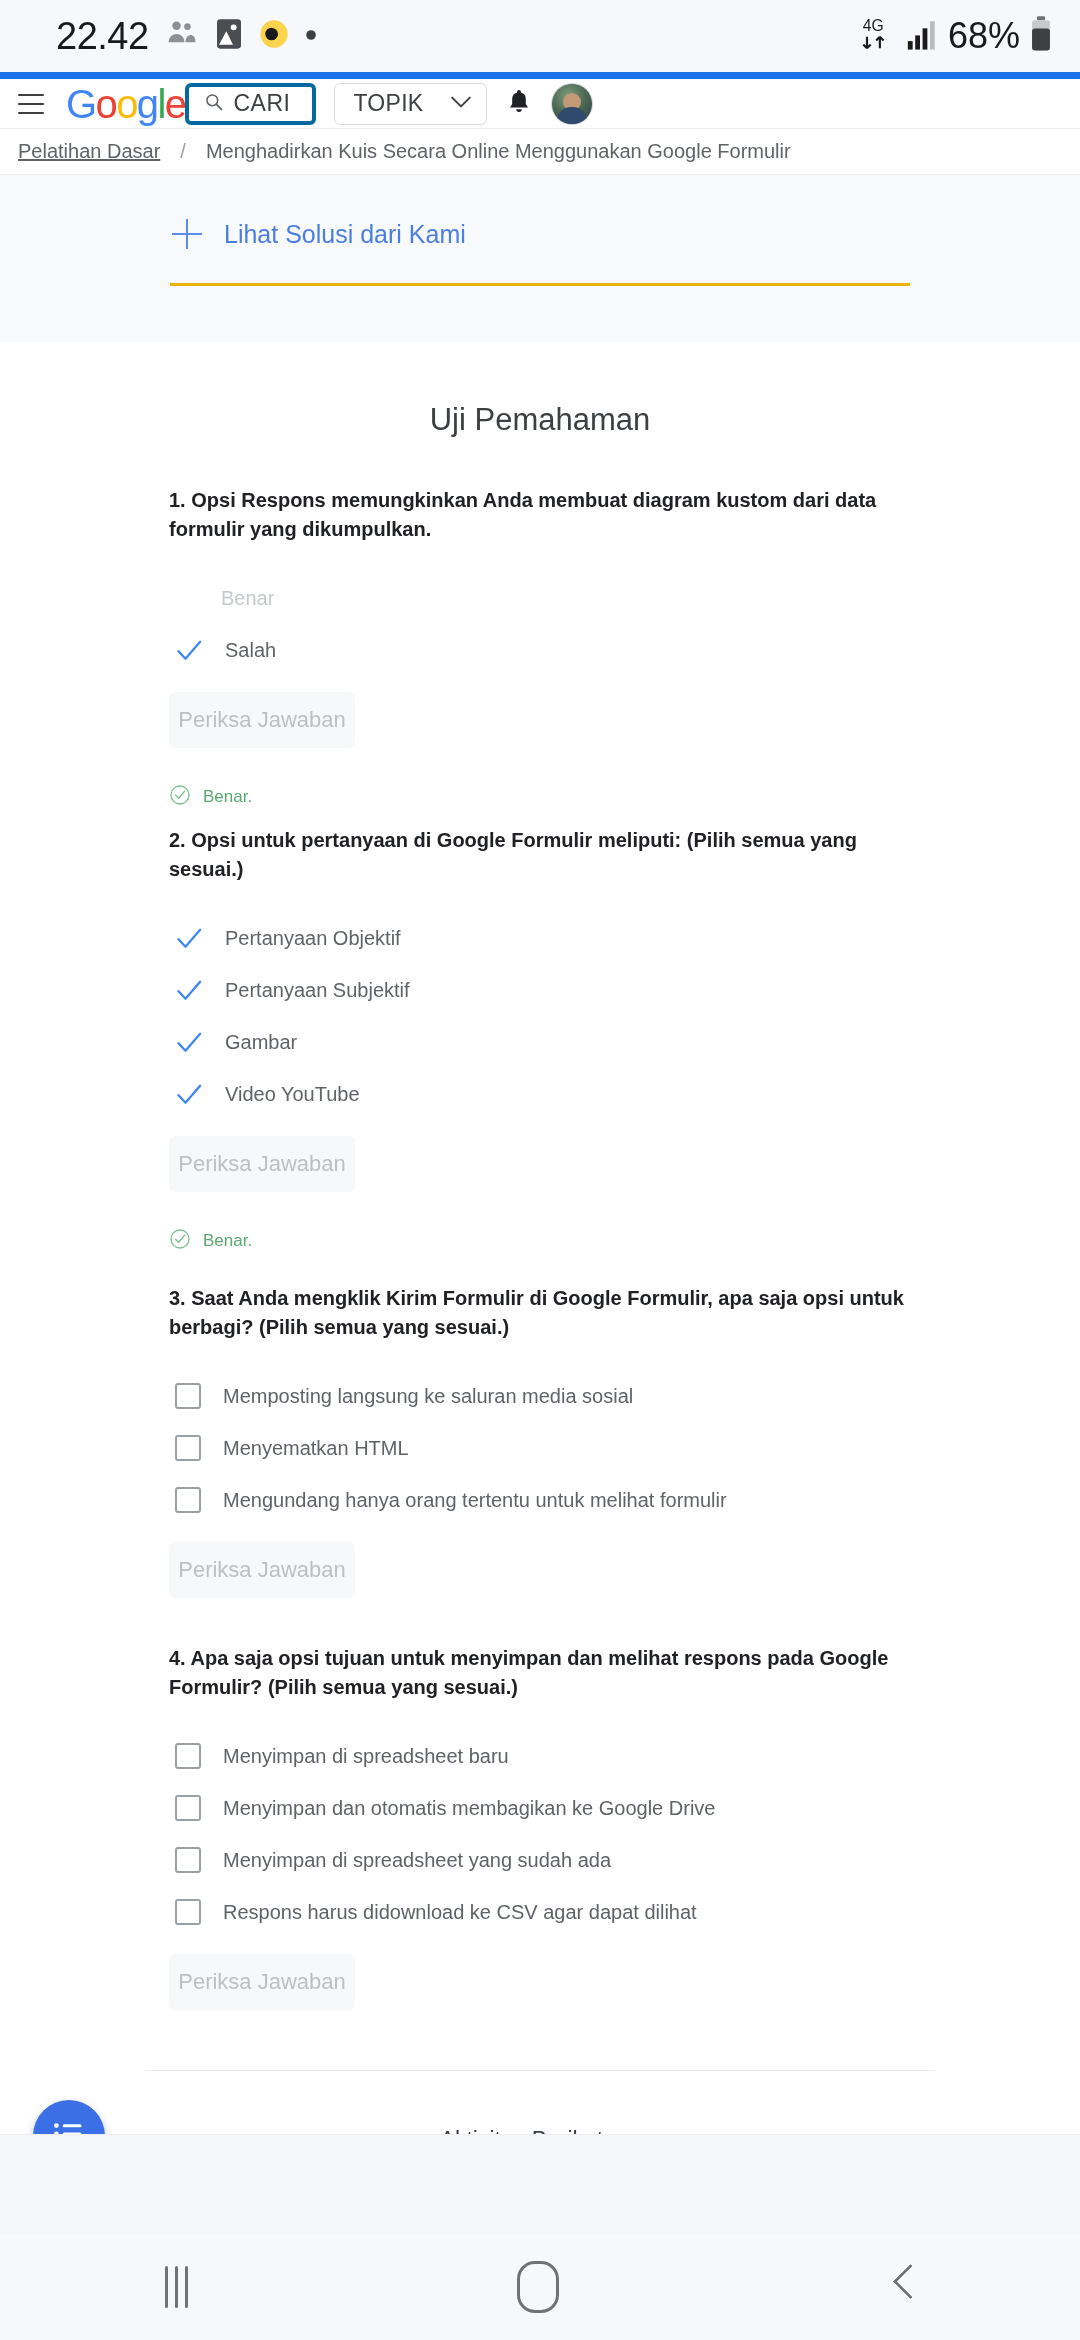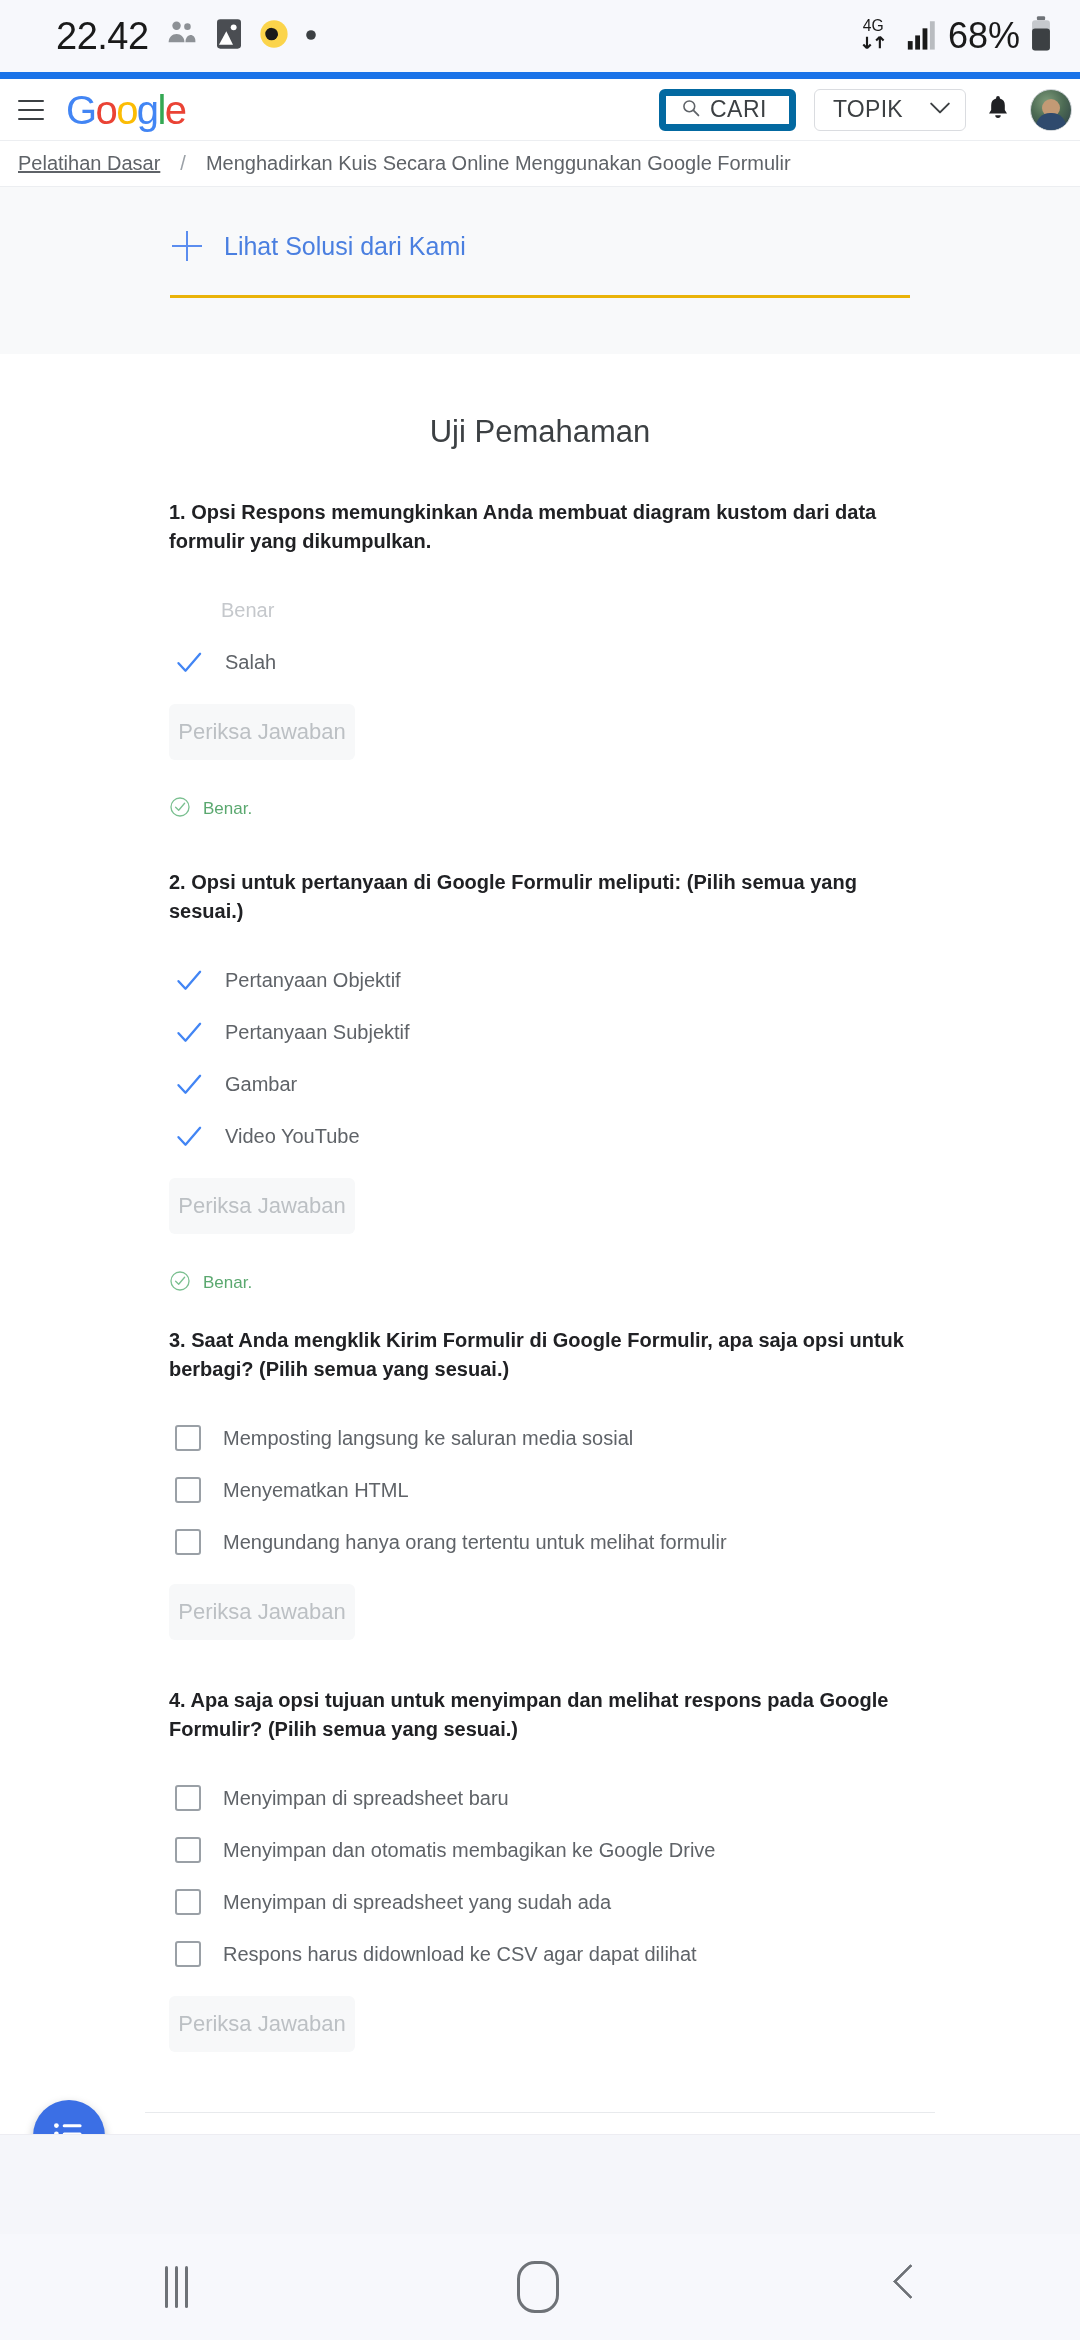--- a/index.html
+++ b/index.html
@@ -21,36 +21,36 @@
   .sb-time { font-size: 38px; color:#1a1a1a; letter-spacing:-0.5px; font-family:"Liberation Sans",sans-serif;}
   .sb-right { display:flex; align-items:center; gap:10px; }
   .sb-battery-text { font-size: 36px; color:#1a1a1a; }
   .ic { display:inline-block; }
 
   
   .progressbar { height:7px; background:#1a73e8; width:100%; }
 
   
   .gheader {
-    height:62px; background:#ffffff;
-    display:flex; align-items:center; justify-content:space-between;
+    height:50px; background:#ffffff;
+    display:flex; align-items:center; justify-content:flex-start;
     padding: 0 8px 0 18px;
     border-bottom: 1px solid #eceef1;
   }
   .gh-left { display:flex; align-items:center; gap:22px; }
   .hamburger { width:26px; height:20px; display:flex; flex-direction:column; justify-content:space-between; cursor:pointer; }
   .hamburger i { display:block; height:2px; background:#3c4043; border-radius:1px; }
   .glogo { font-size:40px; letter-spacing:-1.6px; font-family:"Liberation Sans", sans-serif; font-weight:400; line-height:1; }
   .glogo .b1{color:#4285F4;} .glogo .r1{color:#EA4335;} .glogo .y1{color:#FBBC05;}
   .glogo .b2{color:#4285F4;} .glogo .g1{color:#34A853;} .glogo .r2{color:#EA4335;}
 
   .gh-right { display:flex; align-items:center; gap:18px; }
   .searchbox {
     display:flex; align-items:center; gap:10px;
-    border:7px solid #0369a1; border-radius:6px;
+    border:4px solid #0369a1; border-radius:6px;
     height:42px; padding: 0 22px 0 16px;
     background:#fff;
   }
   .searchbox .label { font-size:23px; color:#3c4043; letter-spacing:0.5px; }
   .topicbox {
     display:flex; align-items:center; gap:26px;
     border:1px solid #dadce0; border-radius:6px;
     height:42px; padding: 0 14px 0 18px; background:#fff;
   }
   .topicbox .label { font-size:23px; color:#3c4043; letter-spacing:0.3px;}
@@ -260,21 +260,21 @@
         <span class="plus-ic"></span>
         <span class="sol-label">Lihat Solusi dari Kami</span>
       </div>
     </div>
   </div>
 
   <div class="quiz">
     <div class="quiz-inner">
       <div class="quiz-title">Uji Pemahaman</div>
       <div id="questions">
-          <div class="qblock" style="margin-bottom: 46px;">
+          <div class="qblock" style="margin-bottom: 16px;">
             <div class="qtext">1. Opsi Respons memungkinkan Anda membuat diagram kustom dari data formulir yang dikumpulkan.</div>
             <div class="opts">
               <div class="opt">
                 <span class="opt-label muted">Benar</span>
               </div>
               <div class="opt">
                 <span class="check-ic">
                   <svg width="28" height="28" viewBox="0 0 24 24">
                     <path d="M3 13 L9 19.5 L21.5 5" fill="none" stroke="#4285F4" stroke-width="2" stroke-linecap="round" stroke-linejoin="round"></path>
                   </svg>

